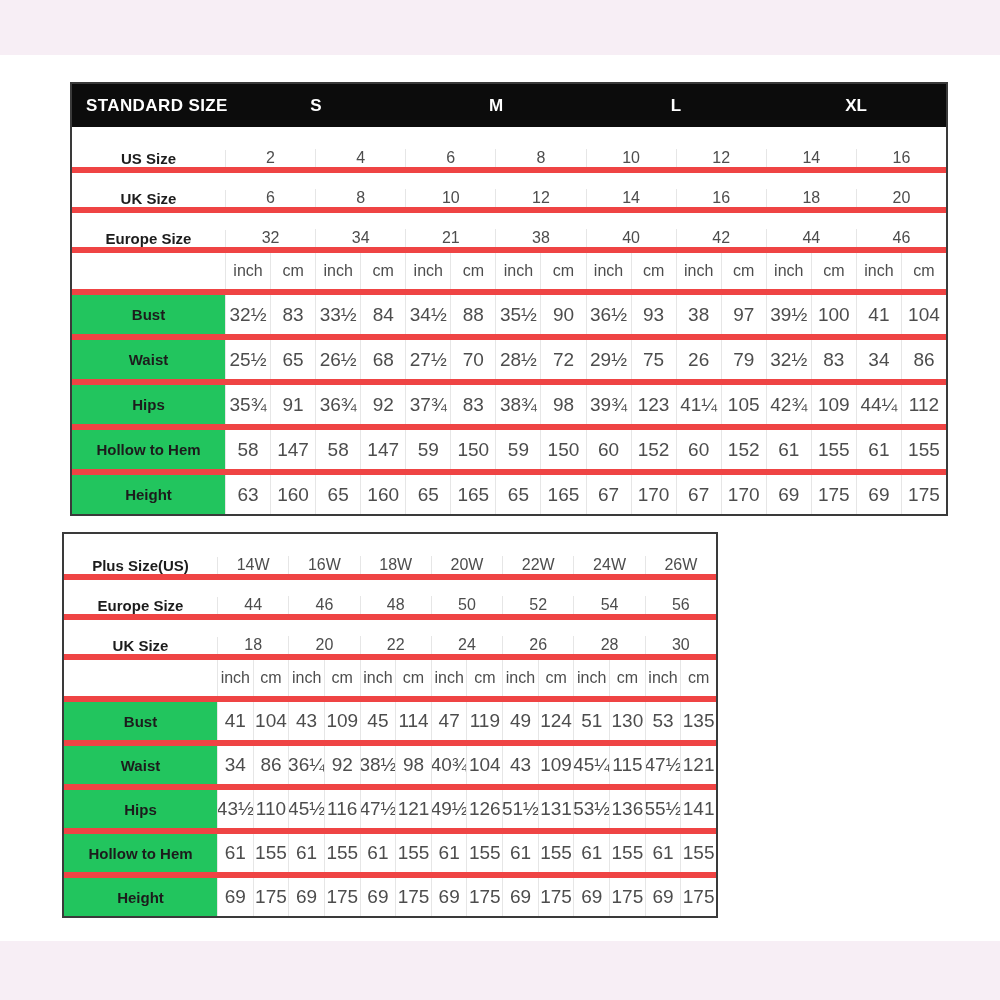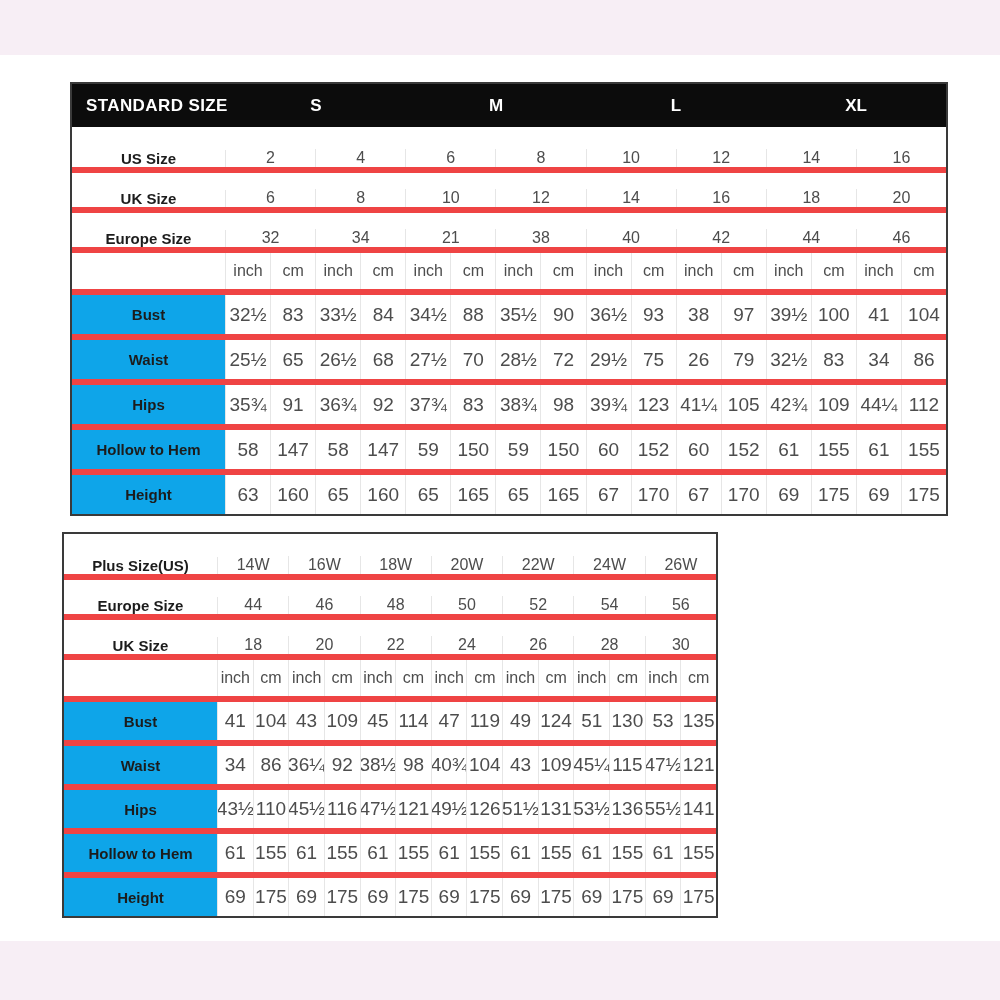--- a/index.html
+++ b/index.html
@@ -85,21 +85,21 @@
   }
   .cells .cell:last-child { border-right: none; }
 
   .size-row   { height: 40px; align-items: flex-end; }
   .size-row .cell { font-size: 16px; color: #4d4d4d; }
   .unit-row   { height: 42px; }
   .unit-row .cell { font-size: 16px; color: #4d4d4d; }
   .measure-row { height: 45px; }
   #plus-table .measure-row { height: 44px; }
   .measure-row .cell { font-size: 19px; color: #4d4d4d; }
-  .measure-row .label-cell { background: #0ea5e9; }
+  .measure-row .label-cell { background: #22c55e; }
 </style>
 </head>
 <body>
 
 <div class="band" id="band-top"></div>
 <div class="band" id="band-bottom"></div>
 
 <div class="size-table" id="standard-table">
     <div class="thead">
       <div class="title">STANDARD SIZE</div>

